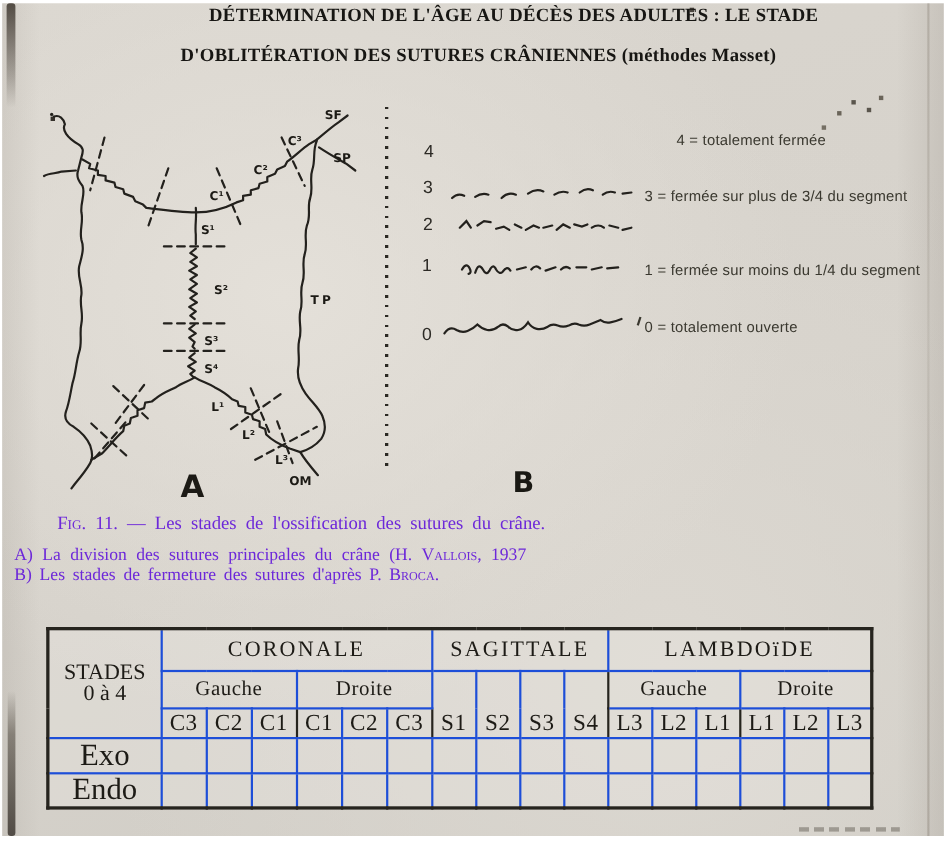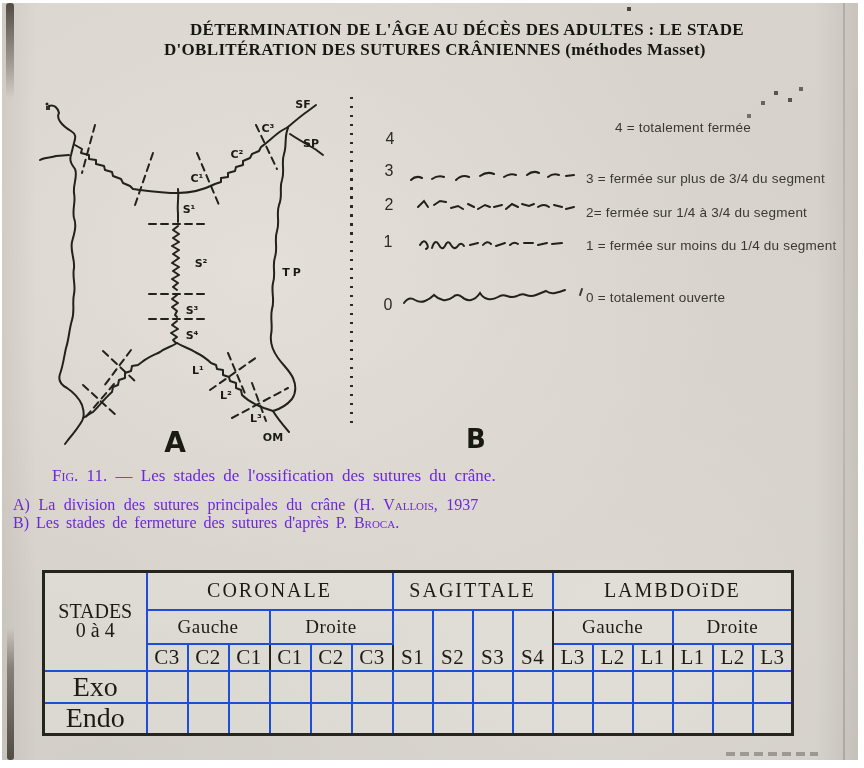--- a/index.html
+++ b/index.html
@@ -19,21 +19,21 @@
     background:linear-gradient(to bottom, rgba(40,32,24,0), rgba(50,42,32,0.45) 30%, rgba(30,24,18,0.7));border-radius:3px;}
   .specks{position:absolute;left:0;top:0;width:2px;height:2px;background:transparent;
     box-shadow:628px 8px 0 1px #4a453e, 775px 92px 0 1px #5a554c, 789px 99px 0 1px #5a554c,
                762px 102px 0 1px #6a6459, 800px 88px 0 1px #6a6459, 748px 115px 0 1px #756f64,
                47px 107px 0 1px #35312b;}
   .microprint{position:absolute;left:726px;top:752px;width:92px;height:4px;opacity:.55;
     background:repeating-linear-gradient(to right,#6f6a61 0 9px, transparent 9px 14px);}
 
   .title-line{position:absolute;white-space:nowrap;font-size:17px;font-weight:600;
     letter-spacing:0.3px;color:#171613;}
-  #title1{left:190px;top:20px;} #title2{left:164px;top:40px;}
+  #title1{left:190px;top:4px;} #title2{left:164px;top:40px;}
 
   .divider-dotted{position:absolute;left:350px;top:97px;width:2.5px;height:332px;
     background:repeating-linear-gradient(to bottom,#2b2923 0 2.5px, transparent 2.5px 9px);}
 
   .panel-letter{position:absolute;font-family:"DejaVu Sans",sans-serif;font-weight:bold;
     font-size:26px;color:#191813;}
   #letterB{left:466px;top:424px;}
 
   .stage-num{position:absolute;font-family:"Liberation Sans",sans-serif;font-size:16px;
     color:#2c2a25;width:18px;text-align:center;}
@@ -153,21 +153,20 @@
       <path d="M20,82 l6,-6 l4,6 M36,80 l6,-4 l6,1 M53,83 l7,-2 l5,3 M70,79 l6,3 M80,84 l7,-4 l5,2 M96,82 l8,-2 M108,84 l6,-5 l6,3 M124,79 l7,2 l5,-2 M140,82 q6,-4 11,0 M156,80 l8,2 M168,84 l8,-2"></path>
       <path d="M22,120 q4,-7 7,-1 q2,4 -1,5 M34,123 q3,-10 7,-3 q3,6 6,1 q3,-7 6,-1 q3,5 6,2 q4,-6 7,-1 M72,120 l8,-2 M85,120 q4,-5 8,-1 M98,121 l9,-3 M112,120 q4,-4 8,-1 M126,118 l9,0 M140,120 l9,-2 M154,119 l10,-1"></path>
       <path d="M6,178 q5,-7 11,-3 q5,3 10,1 q5,-2 9,-6 q4,4 9,5 q5,1 10,-3 q4,-4 9,0 q4,4 9,3 q5,-1 9,-7 q3,5 8,6 q5,1 10,-2 q4,-3 9,-1 q5,2 10,0 q5,-3 9,-1 q5,2 10,0 q5,-2 10,-4 q4,3 9,2 q5,-1 10,-3"></path>
     </g>
   </svg>
 
   <div class="panel-letter" id="letterB">B</div>
 
   <span class="stage-desc" style="top:120px;margin-left:29px;">4 = totalement fermée</span>
   <span class="stage-desc" style="top:171px;">3 = fermée sur plus de 3/4 du segment</span>
-  <span class="stage-desc" style="top:205px;">2= fermée sur 1/4 à 3/4 du segment</span>
   <span class="stage-desc" style="top:238px;">1 = fermée sur moins du 1/4 du segment</span>
   <span class="stage-desc" style="top:290px;">0 = totalement ouverte</span>
   <div class="tick-mark"></div>
 
   <div class="caption-line" id="capFig">
     <span class="sc">Fig. 11.</span>
     <span>— Les stades de l'ossification des sutures du crâne.</span>
   </div>
   <div class="caption-line" id="capA">
     <span>A) La division des sutures principales du crâne (H. </span><span class="sc">Vallois</span><span>, 1937</span>

